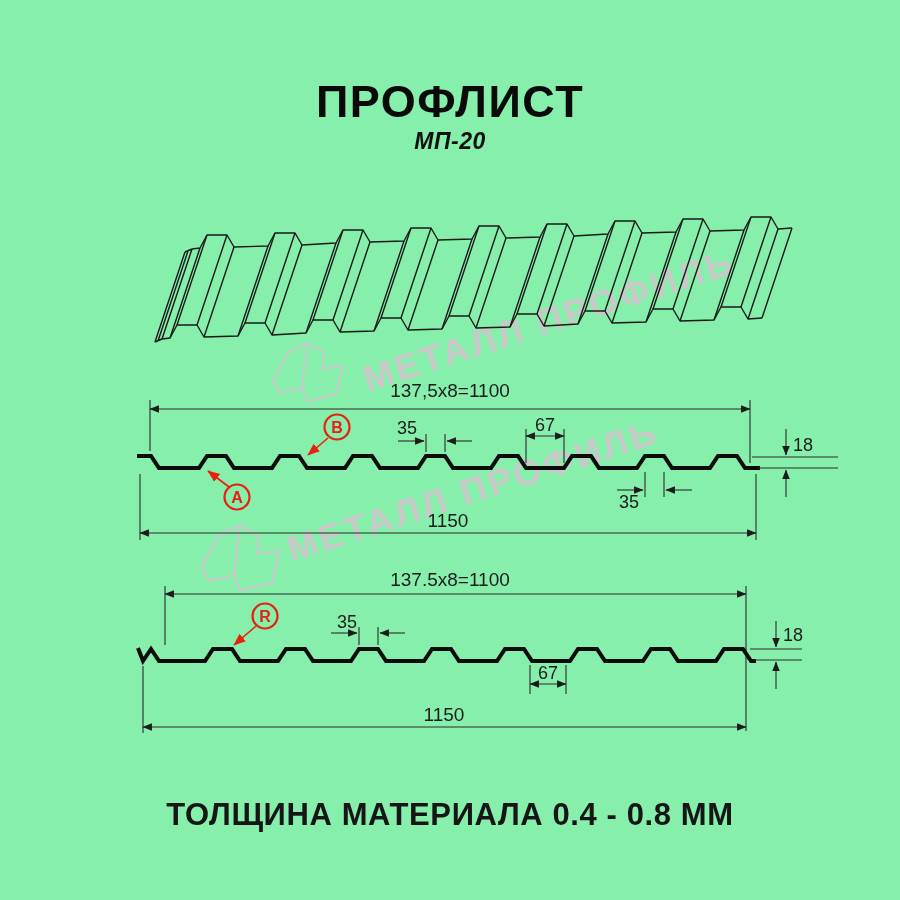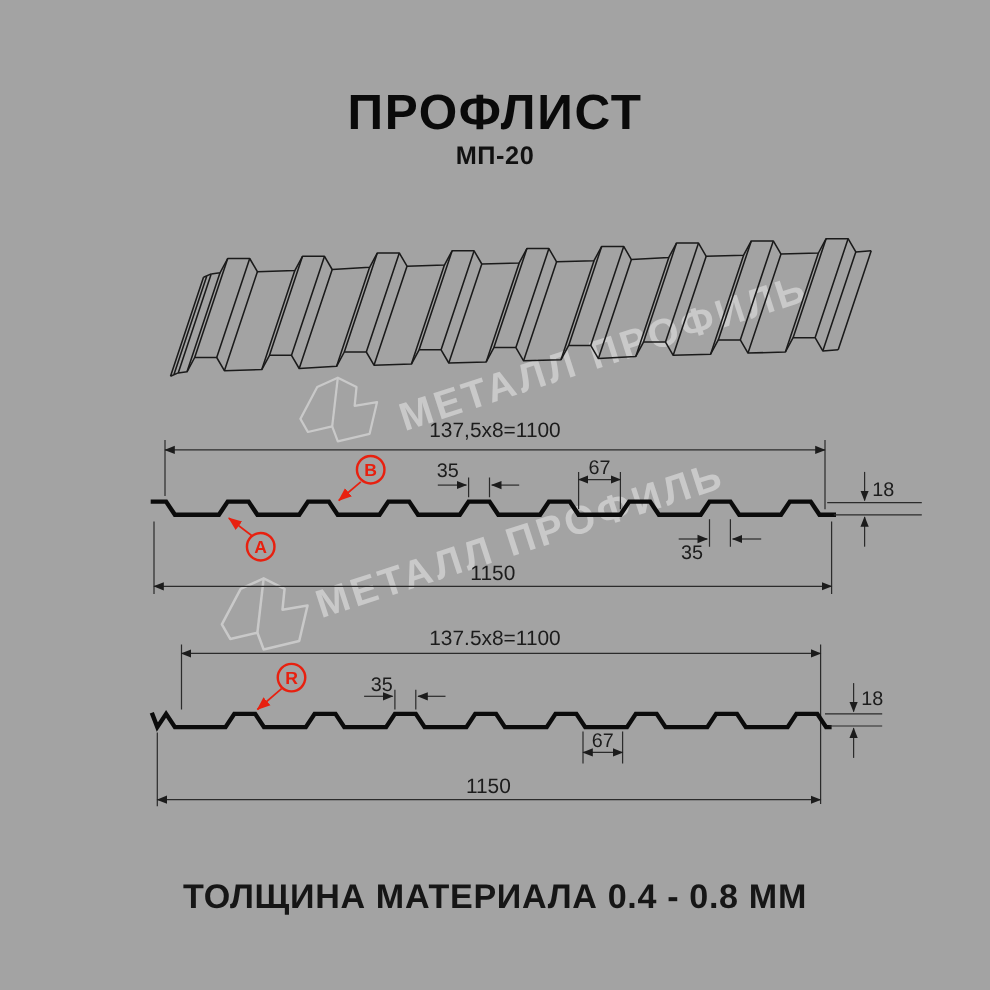--- a/index.html
+++ b/index.html
@@ -1,26 +1,26 @@
 <!DOCTYPE html>
 <html><head>
 <meta charset="utf-8">
 <style>
   html,body{margin:0;padding:0;background:#ffffff;}
   .page{
-    position:relative;width:900px;height:900px;background:#a3a3a3;overflow:hidden;
+    position:relative;width:900px;height:900px;background:#86efac;overflow:hidden;
     font-family:"Liberation Sans",sans-serif;color:#0a0a0a;
   }
   .title{
     position:absolute;top:76px;left:0;width:100%;text-align:center;
     font-size:45px;font-weight:800;letter-spacing:1.5px;margin:0;color:#0a0a0a;
   }
   .subtitle{
     position:absolute;top:128px;left:0;width:100%;text-align:center;
-    font-size:23px;font-weight:600;letter-spacing:.5px;color:#111;
+    font-size:23px;font-weight:600;letter-spacing:.5px;color:#111;font-style:italic;
   }
   .footer-note{
     position:absolute;top:797px;left:0;width:100%;text-align:center;
     font-size:31px;font-weight:600;letter-spacing:.6px;color:#161616;
   }
   svg.drawing{position:absolute;left:0;top:0;}
   .thin{stroke:#2b2b2b;stroke-width:1.1;fill:none;}
   .sheet{stroke:#1a1a1a;stroke-width:1.4;fill:none;stroke-linejoin:round;}
   .prof{stroke:#0b0b0b;stroke-width:4;fill:none;stroke-linejoin:miter;}
   .dimtxt{font-family:"Liberation Sans",sans-serif;font-size:18px;fill:#1c1c1c;}

